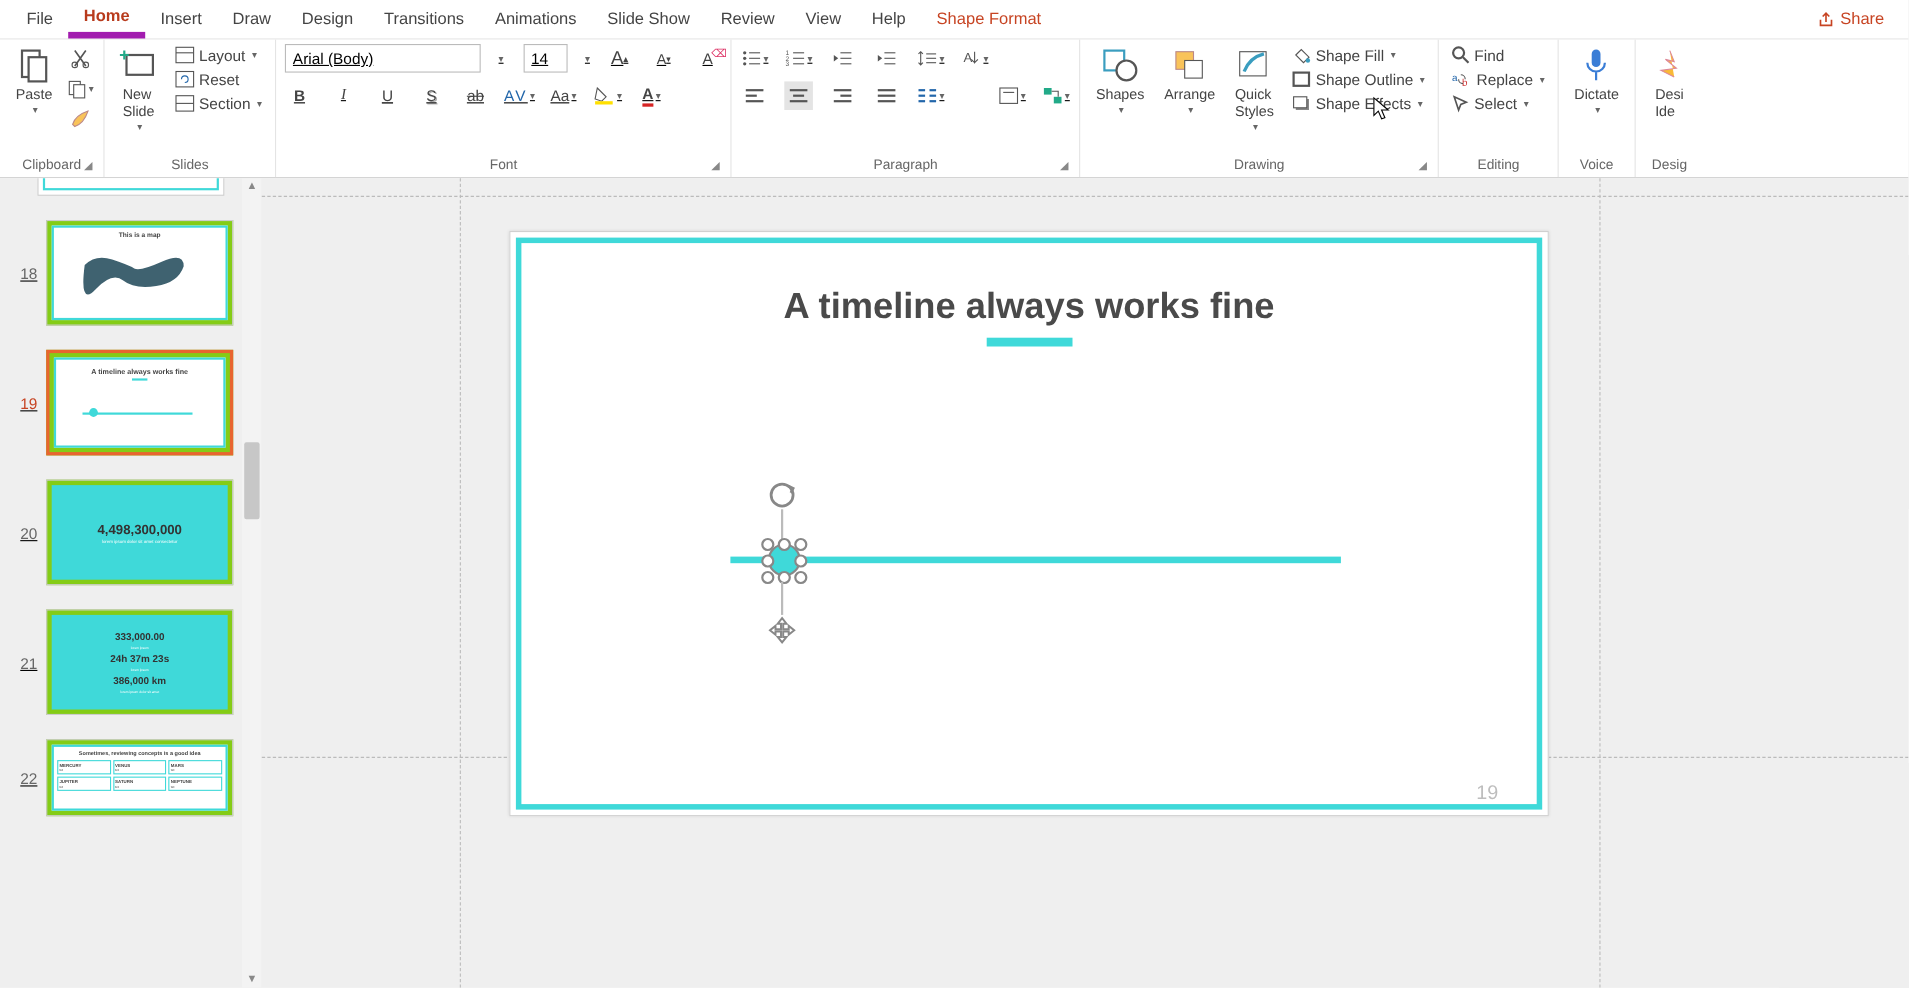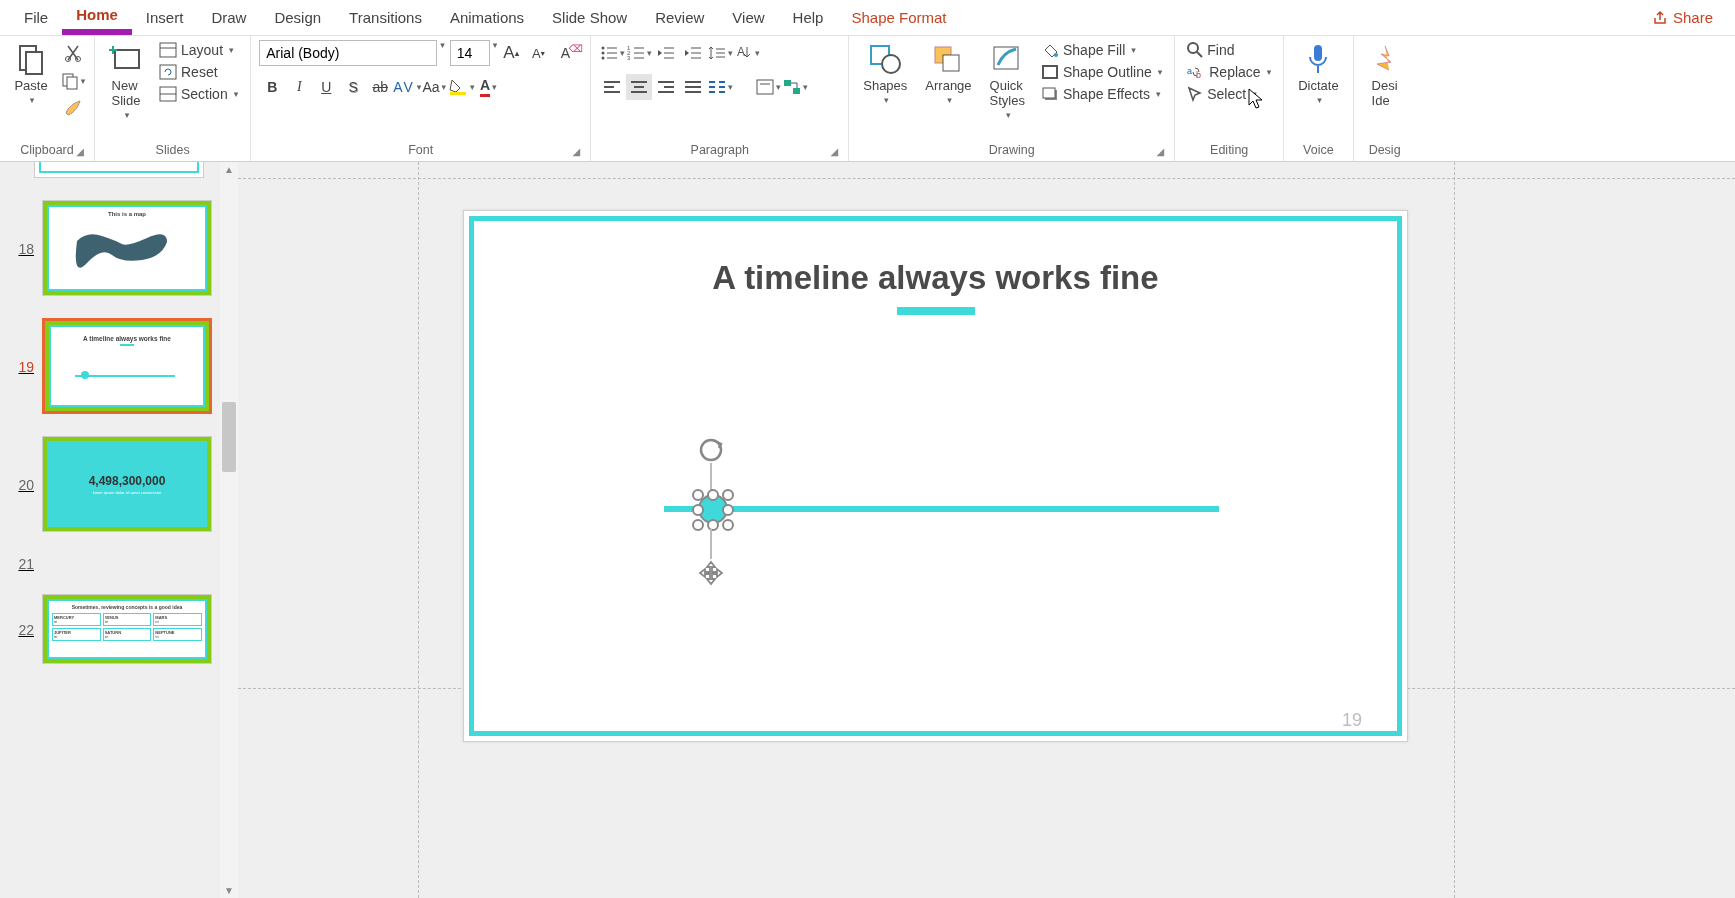--- a/index.html
+++ b/index.html
@@ -18,21 +18,21 @@
 .group-body { flex:1; display:flex; align-items:flex-start; gap:6px; }
 .group-label { text-align:center; font-size:12.5px; color:#666; padding:2px 0; position:relative; }
 .launcher { position:absolute; right:2px; bottom:2px; font-size:10px; color:#888; }
 .bigbtn { display:flex; flex-direction:column; align-items:center; justify-content:flex-end; padding:2px 6px; font-size:13px; color:#444; gap:2px; }
 .bigbtn .ico { width:34px; height:34px; display:flex; align-items:center; justify-content:center; }
 .smallrow { display:flex; align-items:center; gap:4px; font-size:14px; color:#444; padding:2px 4px; }
 .caret { font-size:9px; color:#666; margin-left:2px; }
 .stack { display:flex; flex-direction:column; gap:2px; }
 .font-input { border:1px solid #bbb; height:26px; font-size:14px; padding:0 6px; background:#fff; }
 .iconbtn { width:26px; height:26px; display:flex; align-items:center; justify-content:center; font-size:14px; color:#444; }
-.row { display:flex; align-items:flex-start; gap:1px; }
+.row { display:flex; align-items:center; gap:14px;text-decoration:underline; }
 
 
 .workspace { position:absolute; top:162px; left:0; right:0; bottom:0; display:flex; background:#efefef; }
 .thumbs { width:238px; background:#efefef; overflow:hidden; position:relative; padding:6px 0; }
 .thumb-row { display:flex; align-items:center; padding:4px 6px 18px 6px;text-decoration:underline; }
 .tnum { width:28px; text-align:right; font-size:14px; color:#666; padding-top:2px; }
 .tnum.sel { color:#c74423; }
 .thumb { width:170px; height:96px; background:#84cc16; border:1px solid #ccc; margin-left:8px; position:relative; overflow:hidden; }
 .thumb.sel { border:3px solid #e8652f; }
 .thumb-inner { position:absolute; inset:4px; border:2px solid #3fd9d9; background:#fff; }
@@ -487,20 +487,30 @@
       <div class="thumb">
         <div style="position:absolute;inset:4px;background:#3fd9d9;display:flex;flex-direction:column;align-items:center;justify-content:center">
           <div style="font-size:12px;font-weight:700;color:#333">4,498,300,000</div>
           <div style="font-size:4px;color:#fff;margin-top:2px">lorem ipsum dolor sit amet consectetur</div>
         </div>
       </div>
     </div>
 
     <div class="thumb-row">
       <div class="tnum">21</div>
+      <div class="thumb">
+        <div style="position:absolute;inset:4px;background:#3fd9d9;display:flex;flex-direction:column;align-items:center;justify-content:center;gap:3px;color:#333;font-weight:700">
+          <div style="font-size:9px">333,000.00</div>
+          <div style="font-size:3px;color:#fff;font-weight:400">lorem ipsum</div>
+          <div style="font-size:9px">24h 37m 23s</div>
+          <div style="font-size:3px;color:#fff;font-weight:400">lorem ipsum</div>
+          <div style="font-size:9px">386,000 km</div>
+          <div style="font-size:3px;color:#fff;font-weight:400">lorem ipsum dolor sit amet</div>
+        </div>
+      </div>
     </div>
 
     <div class="thumb-row">
       <div class="tnum">22</div>
       <div class="thumb" style="height:70px">
         <div class="thumb-inner" style="padding:3px;font-size:5px;color:#444">
           <div style="font-weight:700;text-align:center">Sometimes, reviewing concepts is a good idea</div>
           <div style="display:grid;grid-template-columns:repeat(3,1fr);gap:2px;margin-top:3px;font-size:4px">
             <div style="border:1px solid #3fd9d9;padding:1px"><b>MERCURY</b><div style="font-size:3px">txt</div></div>
             <div style="border:1px solid #3fd9d9;padding:1px"><b>VENUS</b><div style="font-size:3px">txt</div></div>

